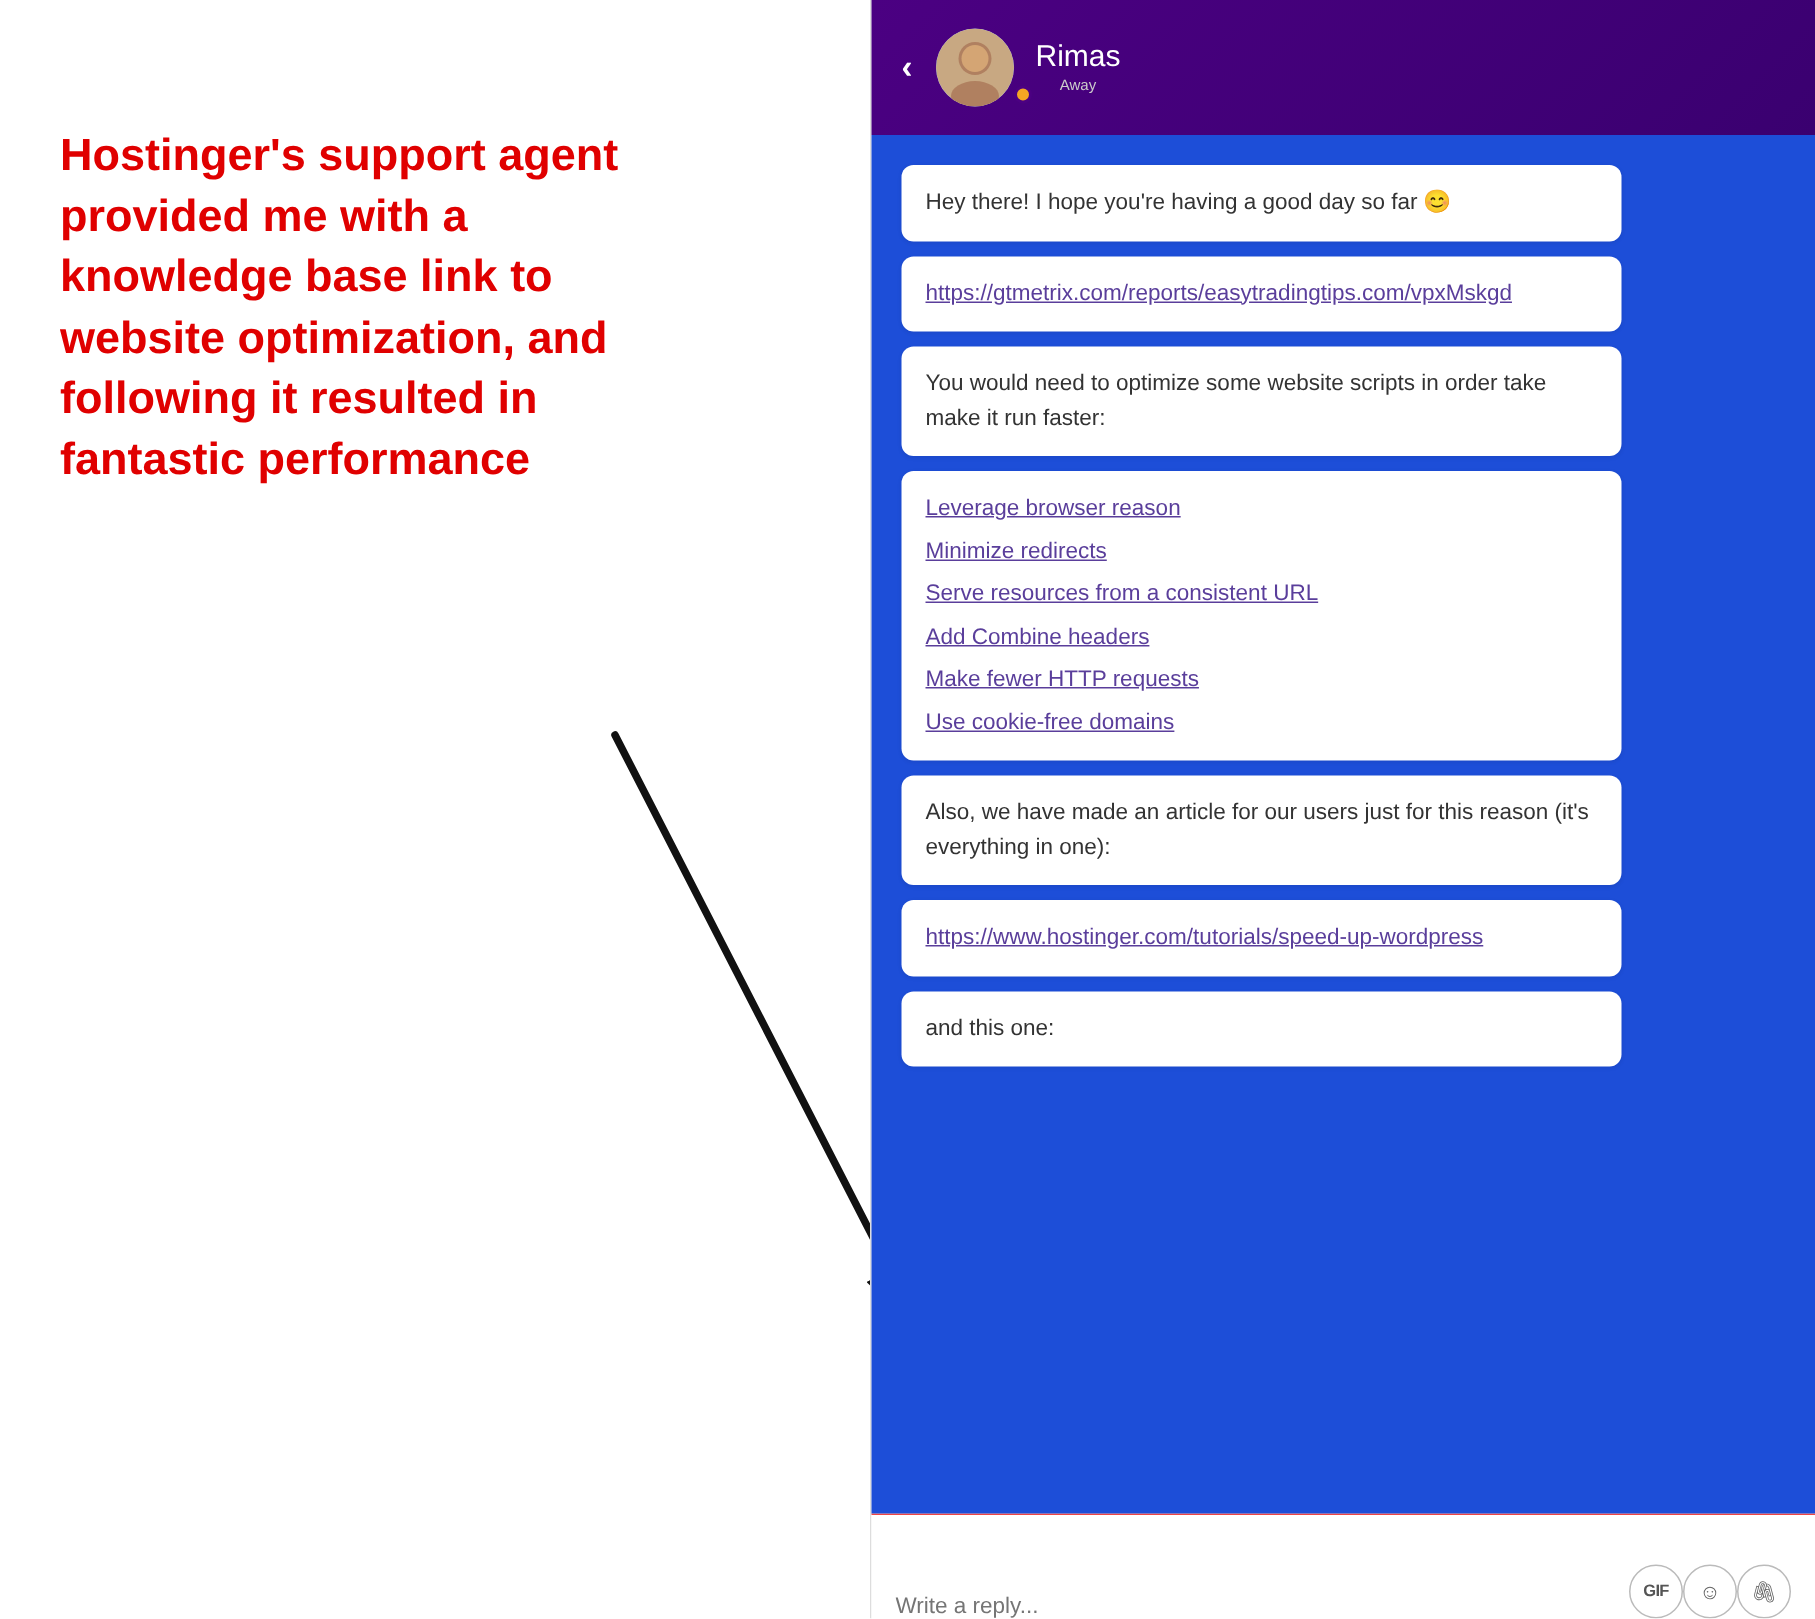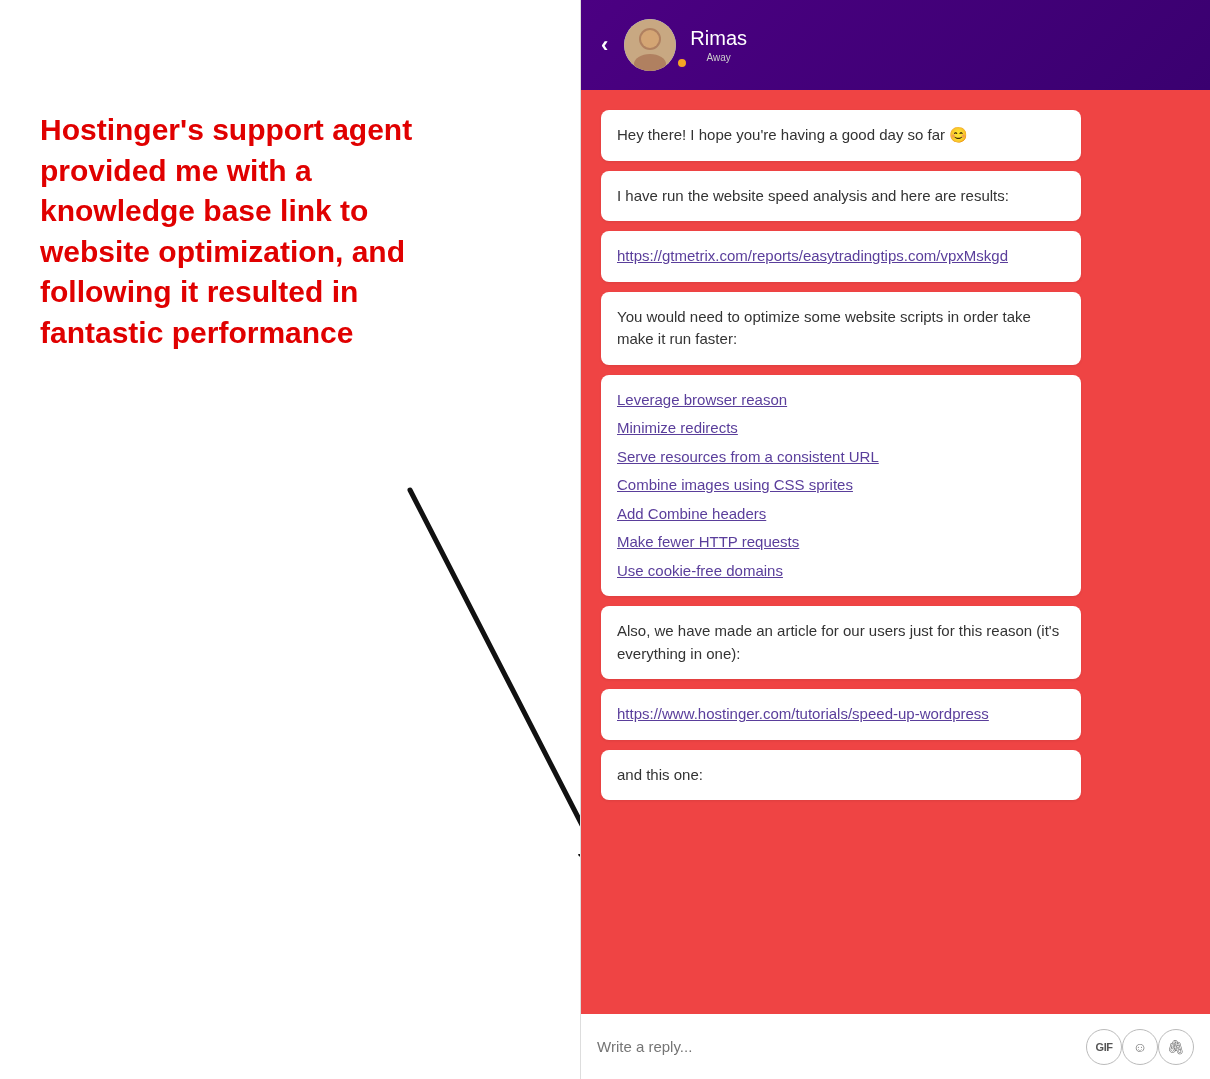--- a/index.html
+++ b/index.html
@@ -16,21 +16,21 @@
     .left-panel {
       position: absolute;
       left: 0;
       top: 0;
       width: 580px;
       height: 1079px;
       background: #fff;
       display: flex;
       flex-direction: column;
       justify-content: flex-start;
-      padding: 110px 40px 0 40px;
+      padding: 84px 40px 0 40px;
     }
 
     .annotation-text {
       font-size: 30px;
       font-weight: 900;
       color: #e00000;
       line-height: 1.35;
       max-width: 420px;
     }
 
@@ -114,21 +114,21 @@
       color: #ccc;
       font-size: 10px;
       margin-top: 2px;
       text-align: center;
     }
 
     
     .chat-messages {
       flex: 1;
       overflow-y: auto;
-      background: #ef4444;
+      background: #1d4ed8;
       padding: 20px 20px 10px 20px;
       position: relative;
     }
 
     .message-bubble {
       background: #fff;
       border-radius: 8px;
       padding: 14px 16px;
       margin-bottom: 10px;
       max-width: 480px;
@@ -160,24 +160,24 @@
       background: #e0e0e0;
     }
     .chat-messages::-webkit-scrollbar-thumb {
       background: #aaa;
       border-radius: 4px;
     }
 
     
     .chat-input-area {
       background: #fff;
-      border-top: 5px solid #ef4444;
+      border-top: 1px solid #ef4444;
       height: 70px;
       display: flex;
-      align-items: center;
+      align-items: flex-end;
       padding: 0 16px;
       flex-shrink: 0;
     }
 
     .chat-input {
       flex: 1;
       border: none;
       outline: none;
       font-size: 15px;
       color: #999;
@@ -249,37 +249,33 @@
       <div class="status">Away</div>
     </div>
   </div>
 
   <div class="chat-messages">
 
     <div class="message-bubble">
       <p>Hey there! I hope you're having a good day so far 😊</p>
     </div>
 
-    <div class="message-bubble">
-      <p>I have run the website speed analysis and here are results:</p>
-    </div>
 
     <div class="message-bubble">
       <p><a href="#">https://gtmetrix.com/reports/easytradingtips.com/vpxMskgd</a></p>
     </div>
 
     <div class="message-bubble">
       <p>You would need to optimize some website scripts in order take make it run faster:</p>
     </div>
 
     <div class="message-bubble">
       <p><a href="#">Leverage browser reason</a></p>
       <p><a href="#">Minimize redirects</a></p>
       <p><a href="#">Serve resources from a consistent URL</a></p>
-      <p><a href="#">Combine images using CSS sprites</a></p>
       <p><a href="#">Add Combine headers</a></p>
       <p><a href="#">Make fewer HTTP requests</a></p>
       <p><a href="#">Use cookie-free domains</a></p>
     </div>
 
     <div class="message-bubble">
       <p>Also, we have made an article for our users just for this reason (it's everything in one):</p>
     </div>
 
     <div class="message-bubble">

